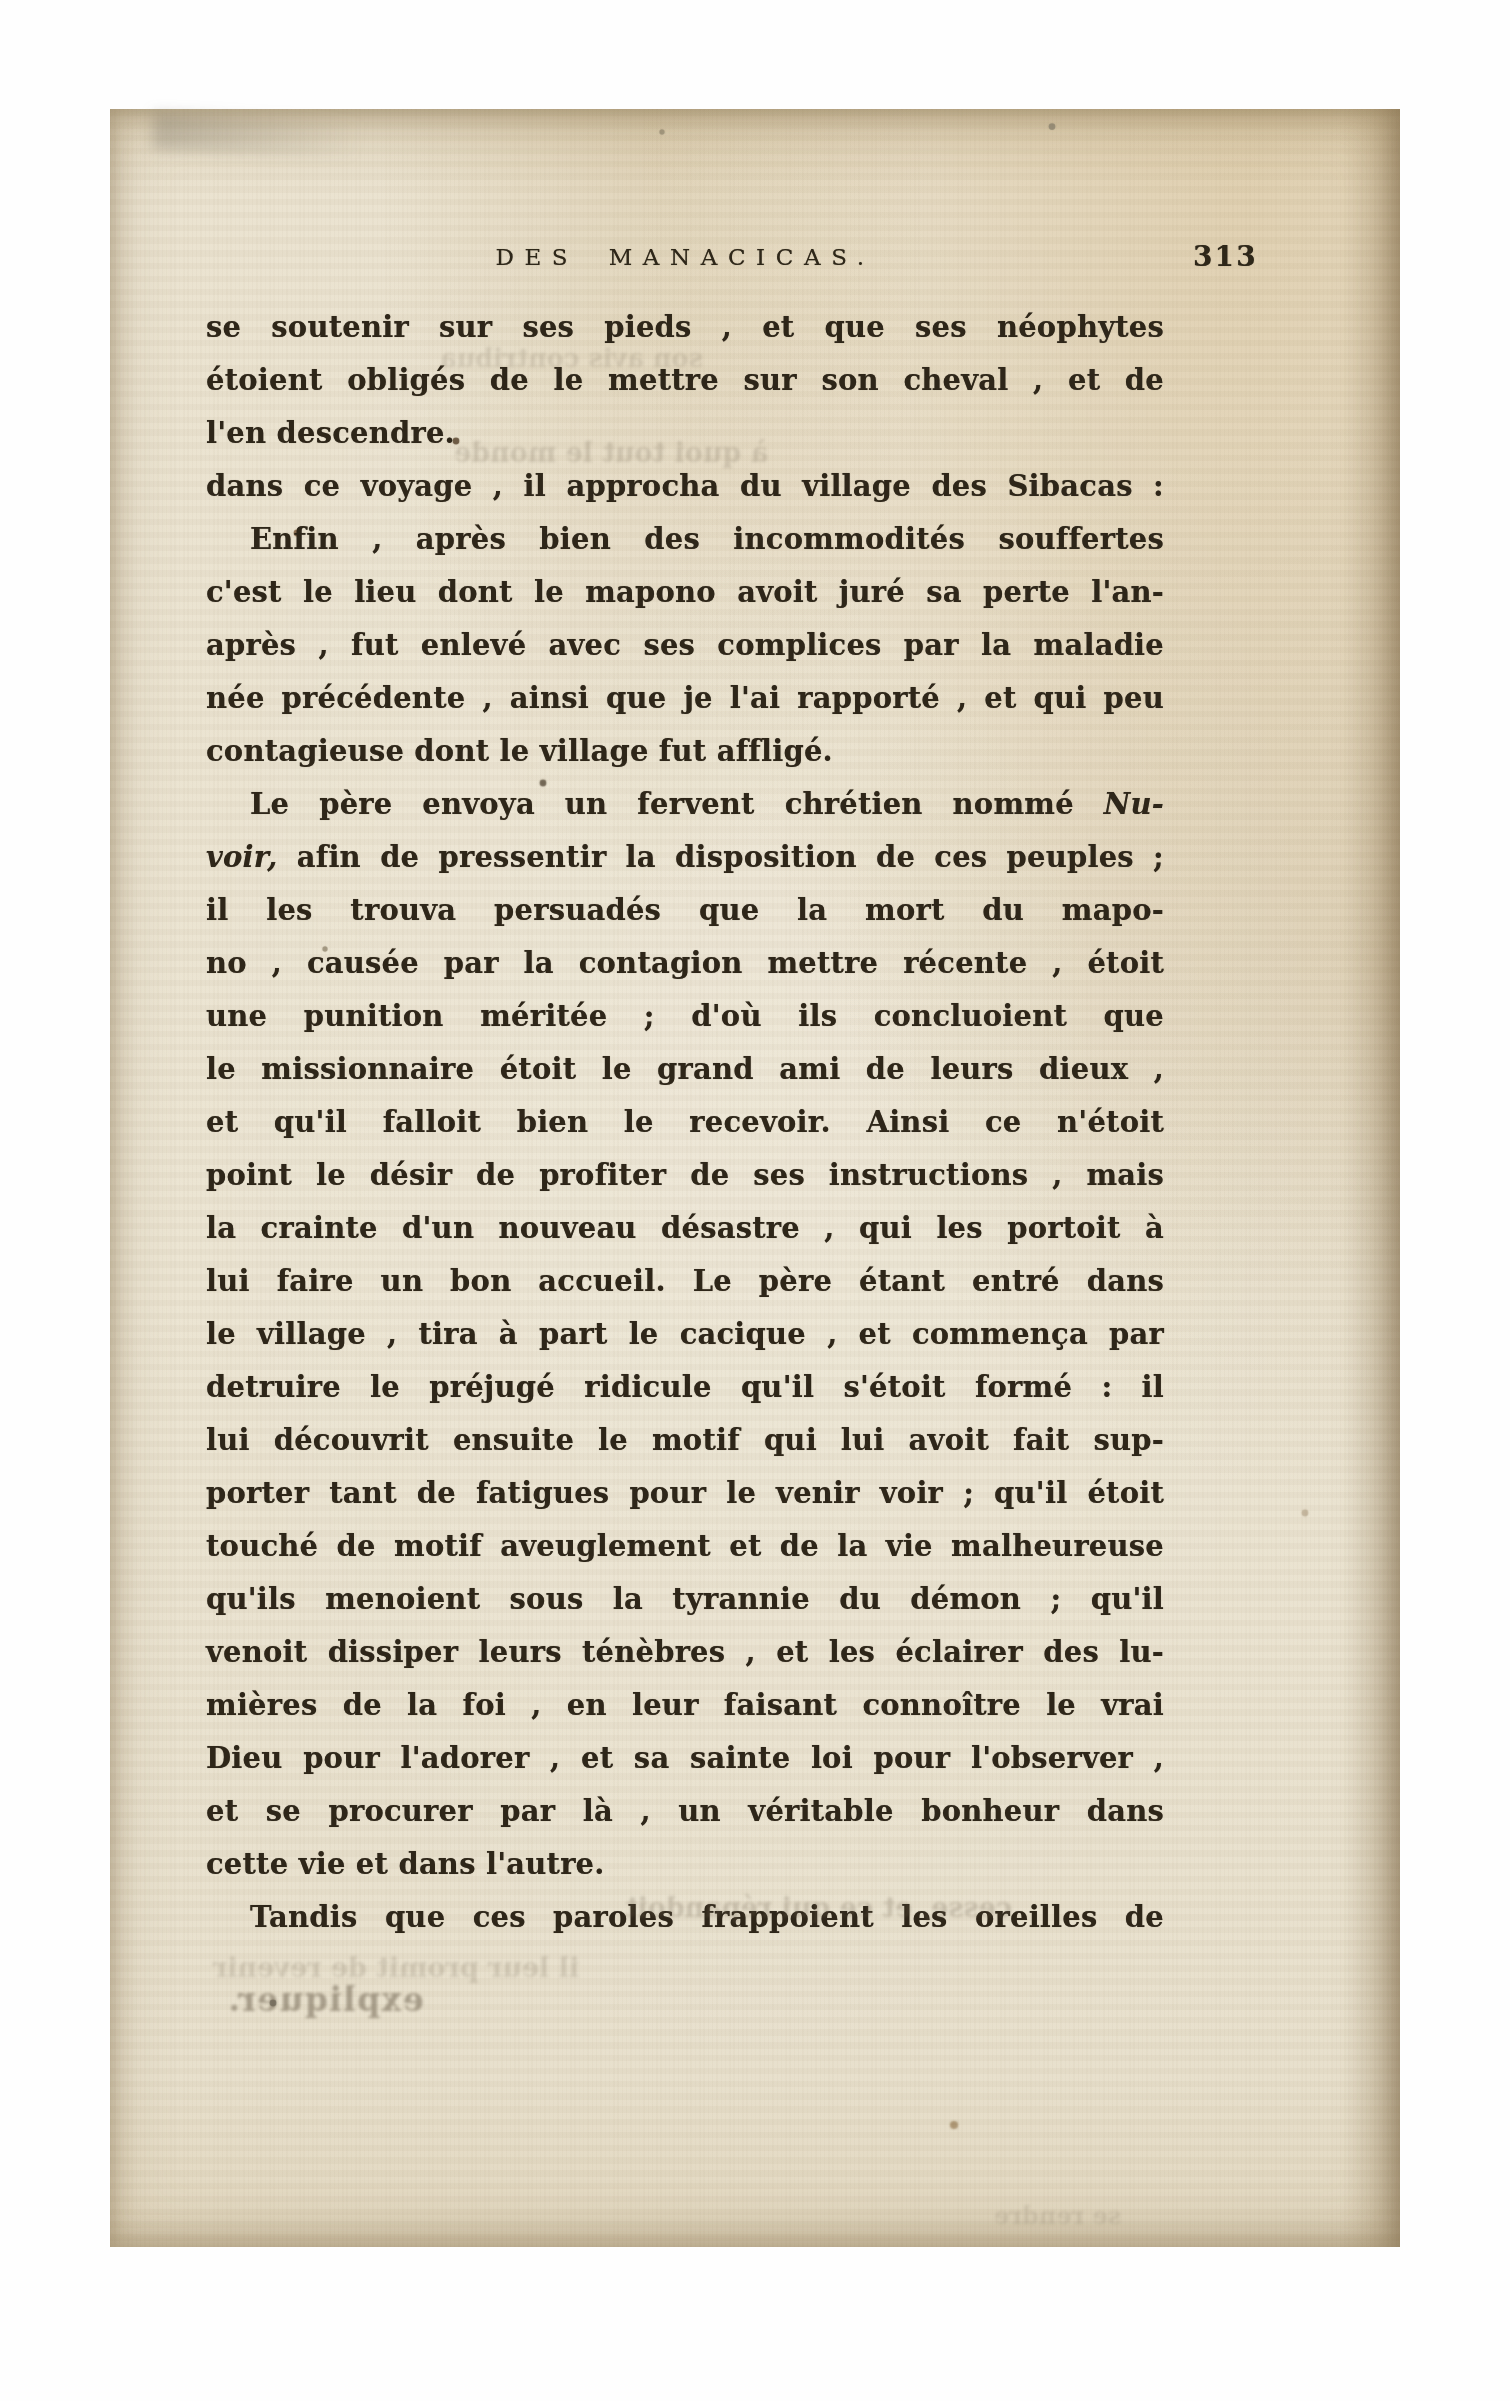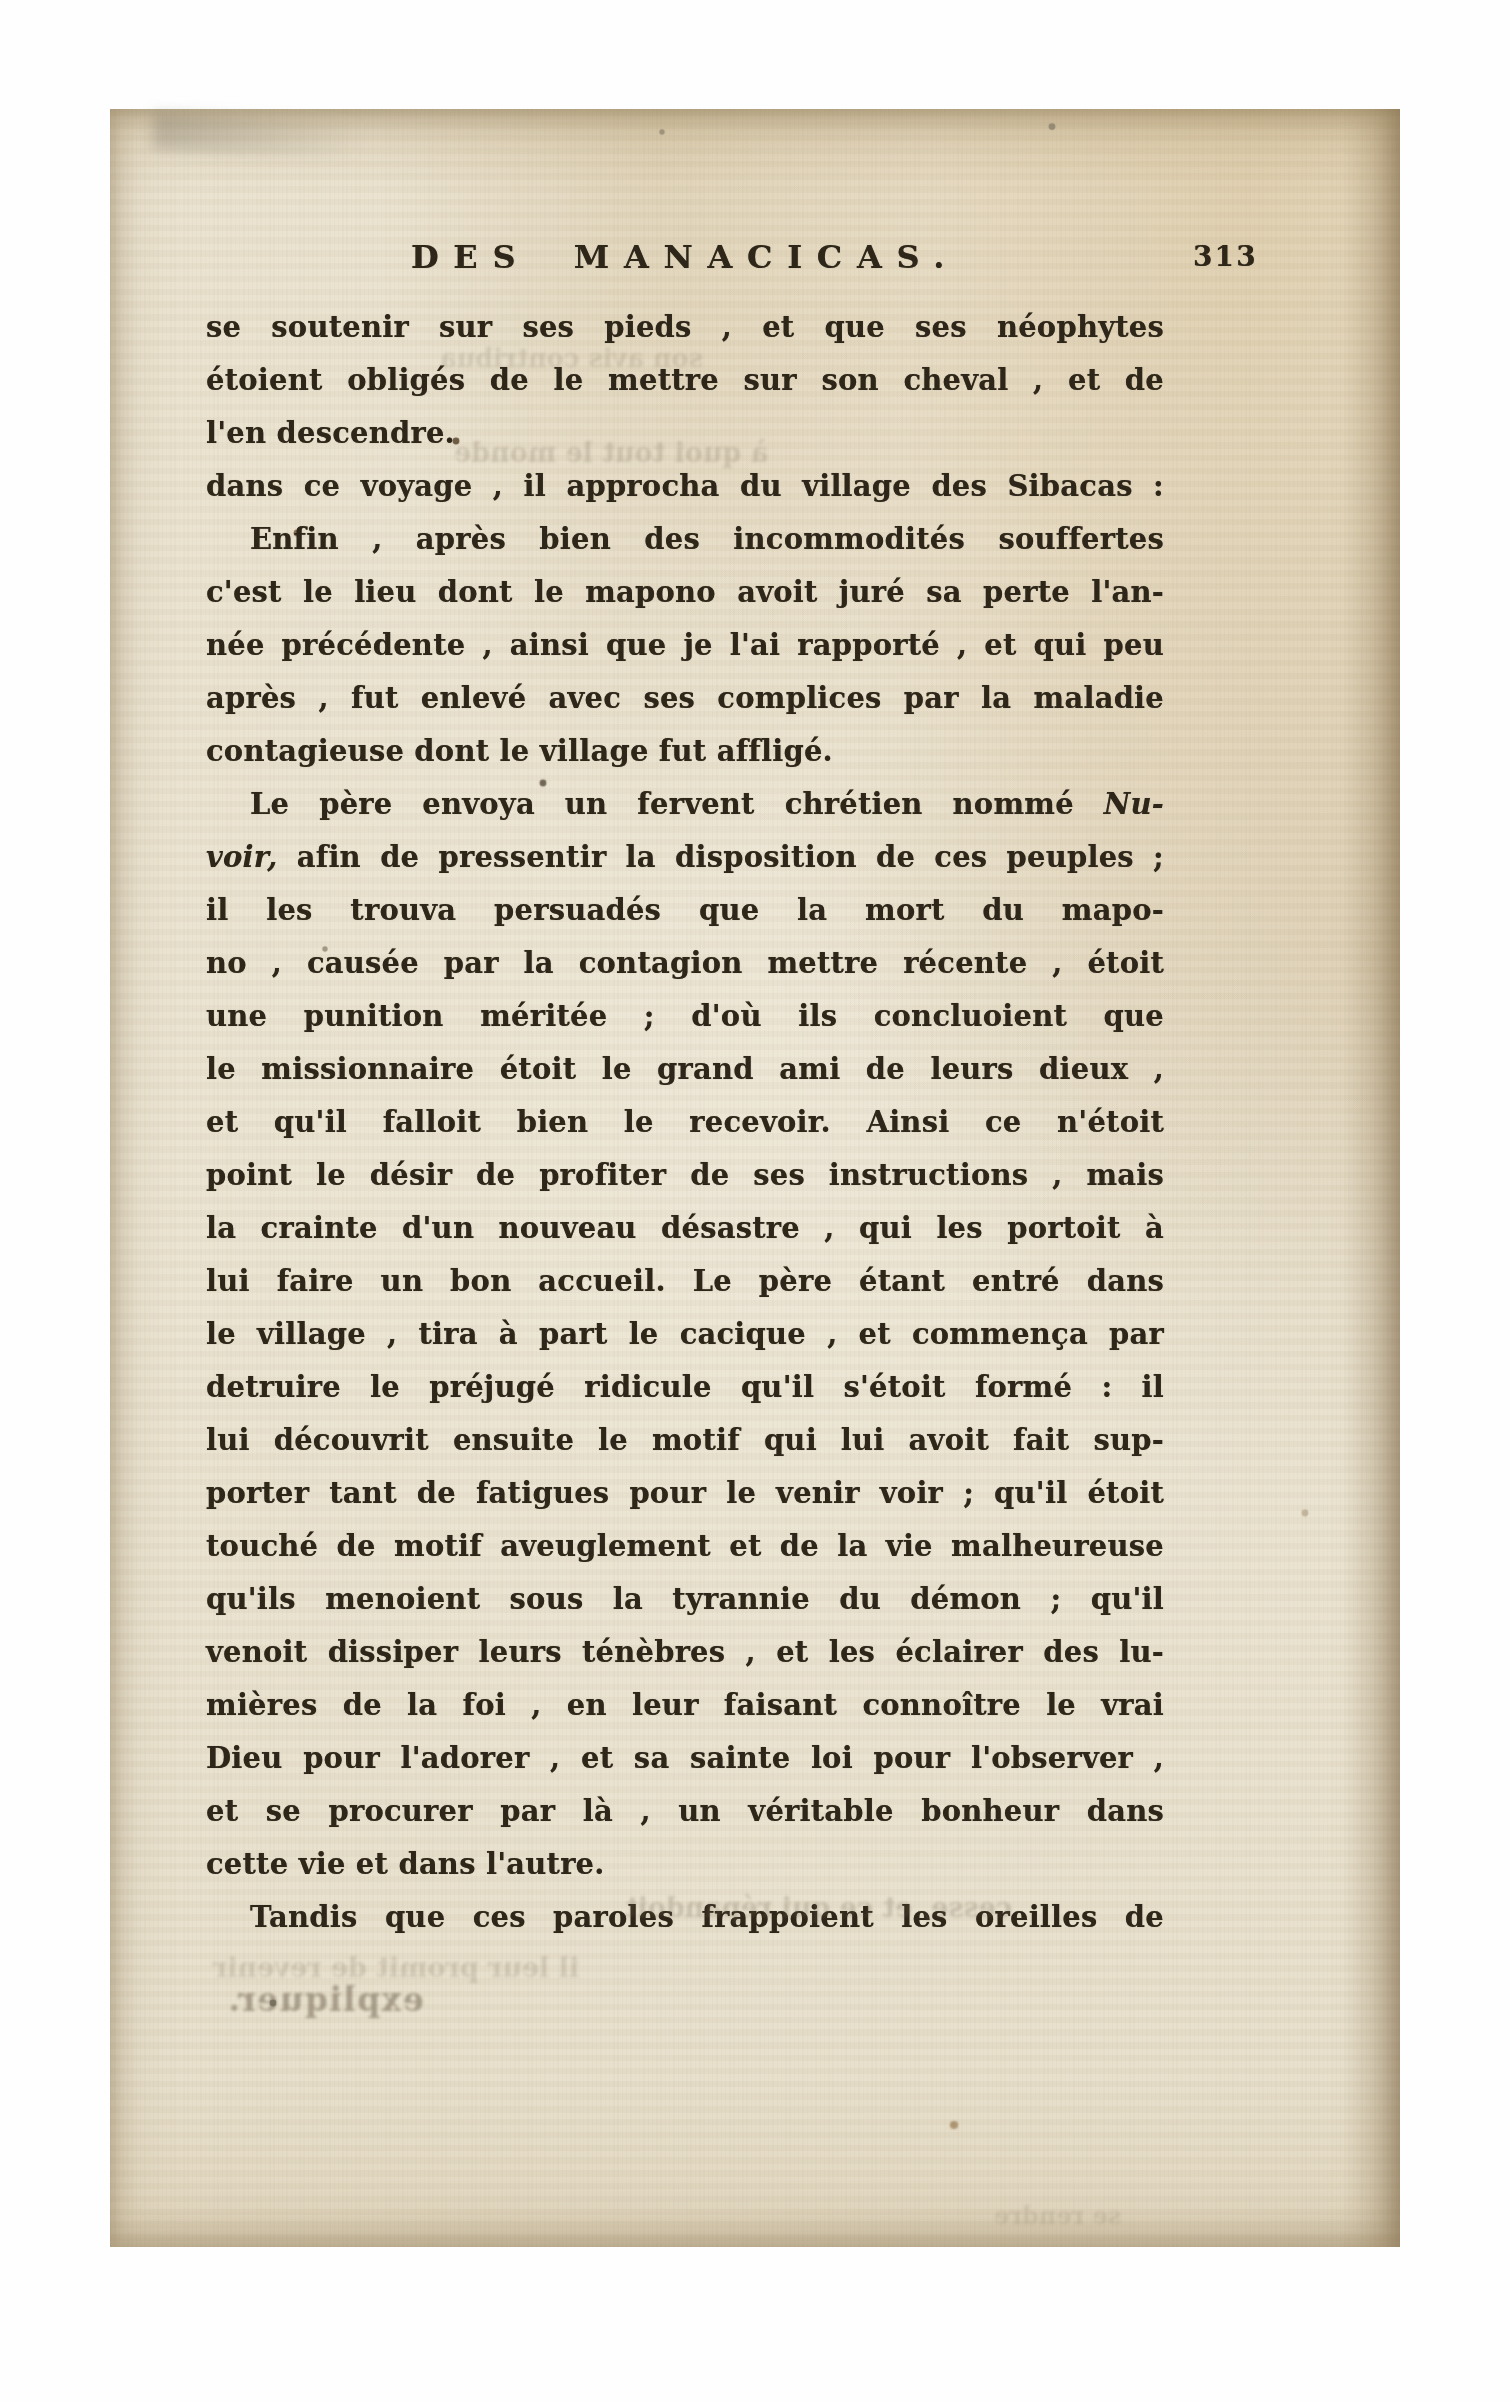--- a/index.html
+++ b/index.html
@@ -56,22 +56,22 @@
     position: absolute;
     left: 96px;
     top: 128px;
     width: 958px;
     height: 40px;
     line-height: 40px;
   }
   .header-title {
     display: block;
     text-align: center;
-    font-size: 32px;
-    font-weight: bold;
+    font-size: 23px;
+    font-weight: normal;
     color: #2e2719;
     letter-spacing: 0.46em;
     word-spacing: 0.55em;
     text-shadow: 0 0 0.7px rgba(46,39,25,0.6);
   }
   .page-number {
     position: absolute;
     left: 987px;
     top: 0;
     height: 40px;
@@ -158,22 +158,22 @@
       <span class="page-number">313</span>
     </div>
 
     <div class="text-block">
         <div class="line"><span>se soutenir sur ses pieds , et que ses néophytes</span></div>
         <div class="line"><span>étoient obligés de le mettre sur son cheval , et de</span></div>
         <div class="line noj"><span>l'en descendre.</span></div>
         <div class="line"><span>dans ce voyage , il approcha du village des Sibacas :</span></div>
         <div class="line ind"><span>Enfin , après bien des incommodités souffertes</span></div>
         <div class="line"><span>c'est le lieu dont le mapono avoit juré sa perte l'an-</span></div>
+        <div class="line"><span>après , fut enlevé avec ses complices par la maladie</span></div>
         <div class="line"><span>née précédente , ainsi que je l'ai rapporté , et qui peu</span></div>
-        <div class="line"><span>après , fut enlevé avec ses complices par la maladie</span></div>
         <div class="line noj"><span>contagieuse dont le village fut affligé.</span></div>
         <div class="line ind"><span>Le père envoya un fervent chrétien nommé </span><span class="it">Nu-</span></div>
         <div class="line"><span class="it">voir,</span><span> afin de pressentir la disposition de ces peuples ;</span></div>
         <div class="line"><span>il les trouva persuadés que la mort du mapo-</span></div>
         <div class="line"><span>no , causée par la contagion mettre récente , étoit</span></div>
         <div class="line"><span>une punition méritée ; d'où ils concluoient que</span></div>
         <div class="line"><span>le missionnaire étoit le grand ami de leurs dieux ,</span></div>
         <div class="line"><span>et qu'il falloit bien le recevoir. Ainsi ce n'étoit</span></div>
         <div class="line"><span>point le désir de profiter de ses instructions , mais</span></div>
         <div class="line"><span>la crainte d'un nouveau désastre , qui les portoit à</span></div>

